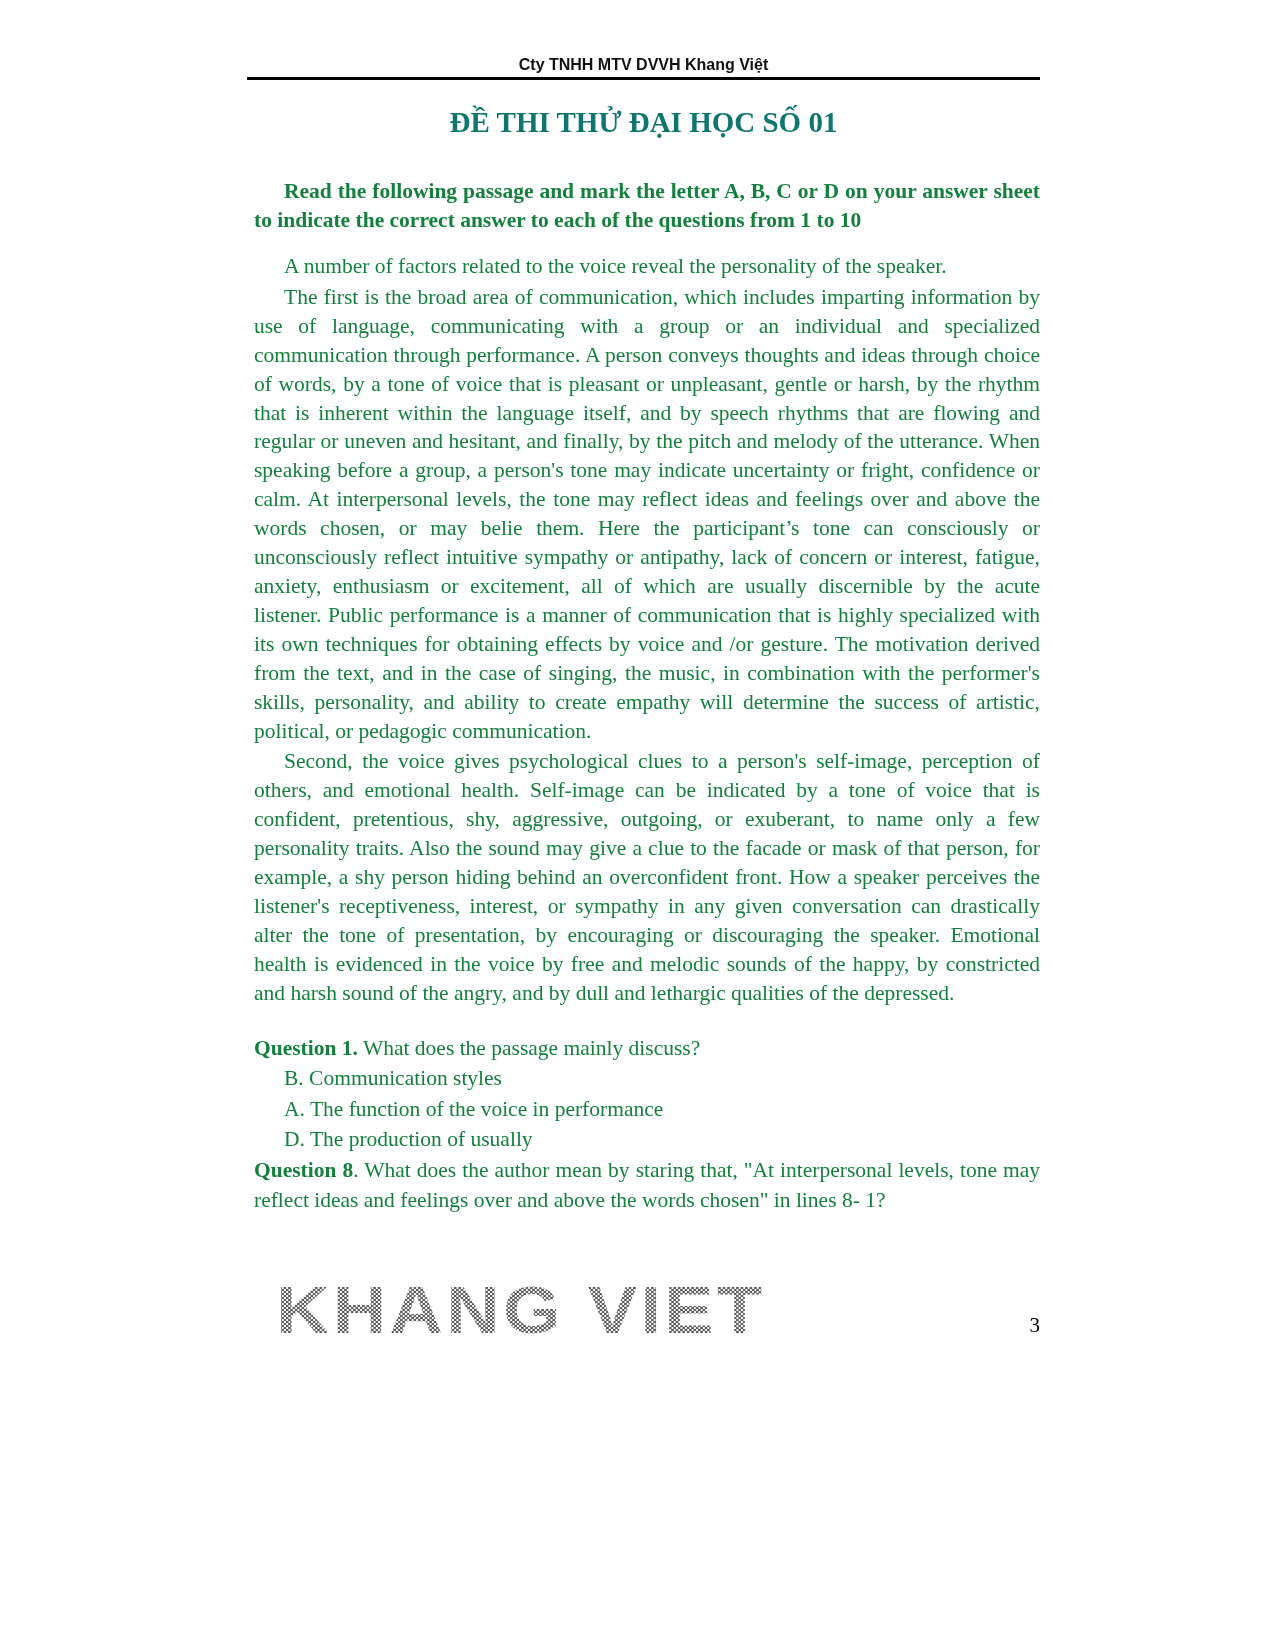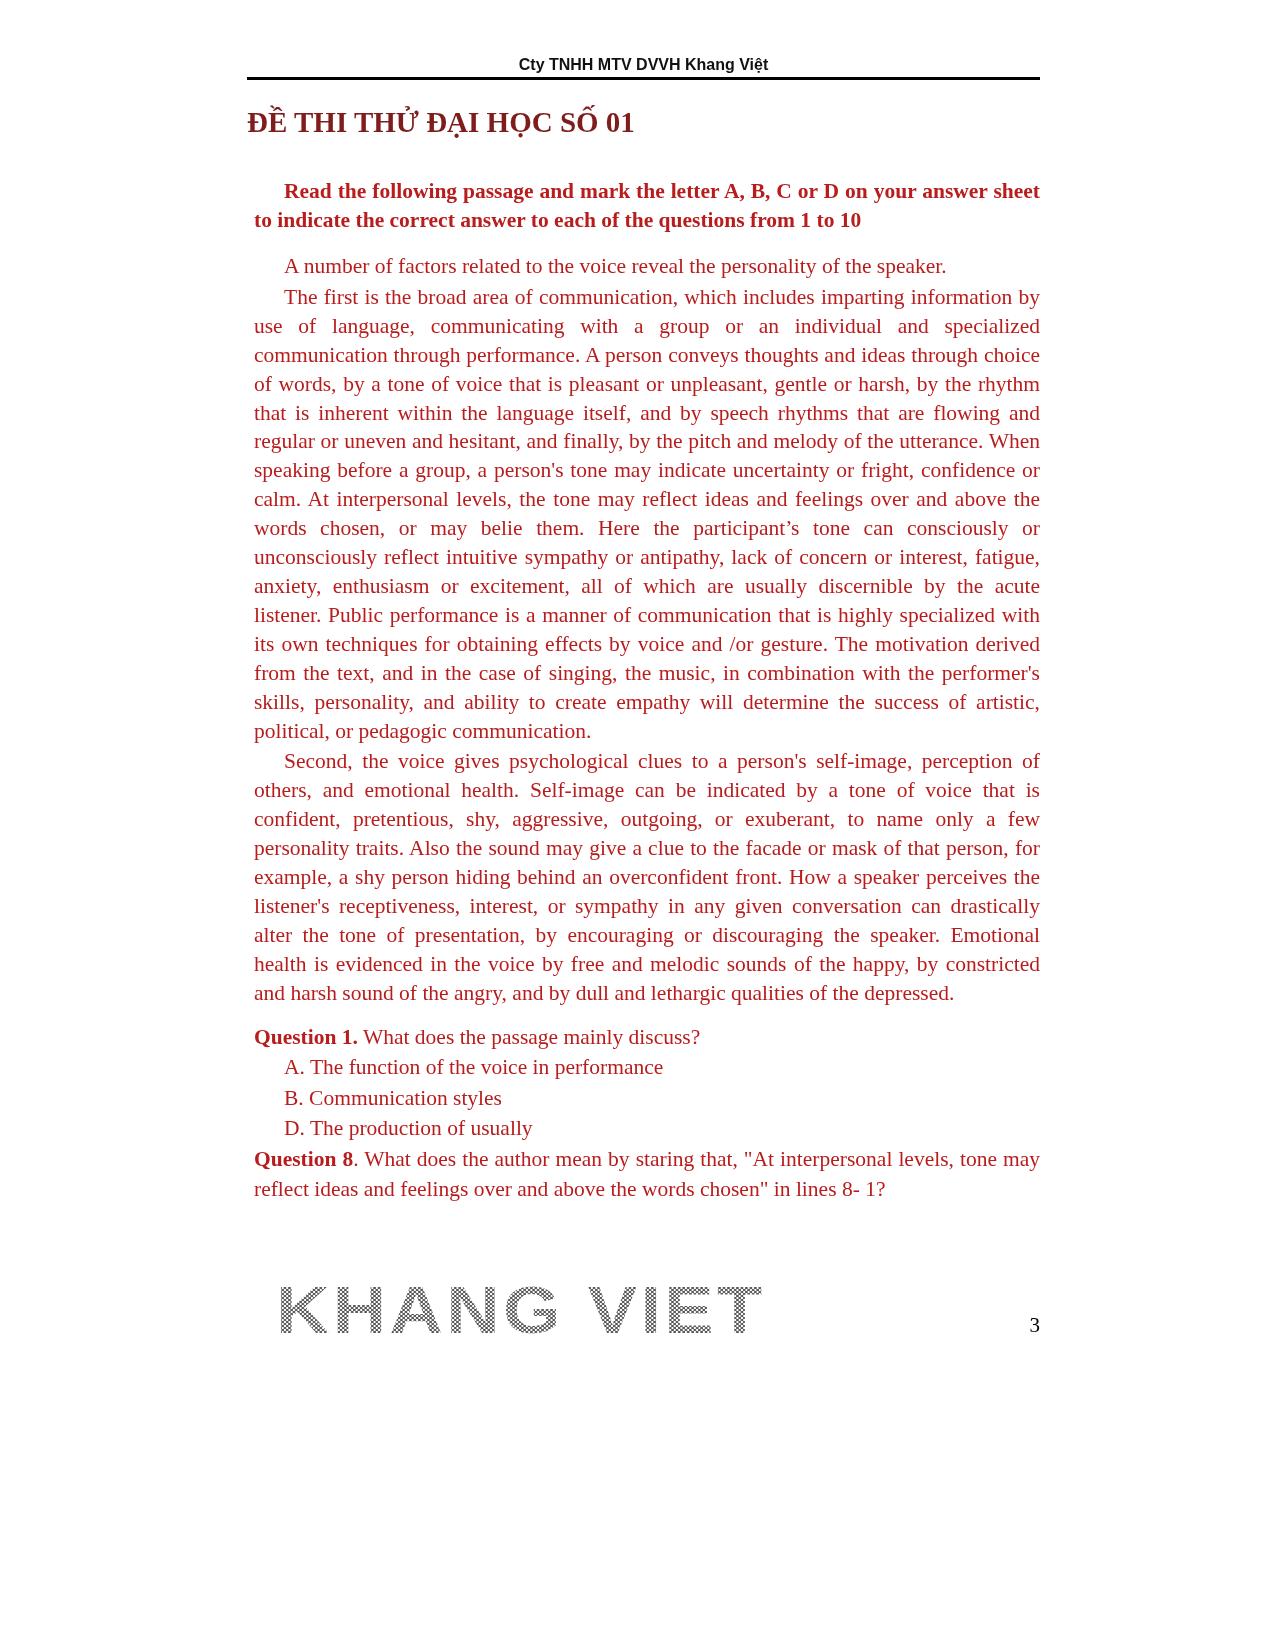--- a/index.html
+++ b/index.html
@@ -10,39 +10,39 @@
     position: absolute; left: 247px; top: 56px; width: 793px;
     text-align: center;
     font-family: "Liberation Sans", sans-serif; font-weight: bold;
     font-size: 16px; color: #111; letter-spacing: 0;
   }
   .header-rule {
     position: absolute; left: 247px; top: 77px; width: 793px; height: 3px; background: #000;
   }
   .title {
     position: absolute; left: 247px; top: 106px; width: 793px;
-    text-align: left;
+    text-align: center;
     font-family: "Liberation Serif", serif; font-weight: bold;
-    font-size: 29px; color: #7f1d1d;
+    font-size: 29px; color: #0f766e;
   }
 
   .content {
     position: absolute; left: 254px; top: 177px; width: 786px;
-    font-family: "Liberation Serif", serif; color: #b91c1c;
+    font-family: "Liberation Serif", serif; color: #15803d;
   }
   .instruction {
     font-weight: bold; font-size: 21.5px; line-height: 29px;
     text-align: justify; text-indent: 30px; margin: 0;
   }
   .passage { margin-top: 17px; }
   .para {
     font-size: 21.5px; line-height: 28.9px;
     text-align: justify; text-indent: 30px; margin: 0 0 2px 0;
   }
-  .question-block { margin-top: 14px; }
+  .question-block { margin-top: 25px; }
   .question {
     font-size: 21.5px; line-height: 30.5px; margin: 0; text-align: justify;
   }
   .q-label { font-weight: bold; }
   .option {
     font-size: 21.5px; line-height: 30.5px; margin: 0; padding-left: 30px;
   }
 
   .watermark {
     position: absolute; left: 276px; top: 1284px; width: 690px; height: 52px;
@@ -78,22 +78,22 @@
     <p class="instruction">Read the following passage and mark the letter A, B, C or D on your answer sheet to indicate the correct answer to each of the questions from 1 to 10</p>
 
     <div class="passage">
       <p class="para">A number of factors related to the voice reveal the personality of the speaker.</p>
       <p class="para">The first is the broad area of communication, which includes imparting information by use of language, communicating with a group or an individual and specialized communication through performance. A person conveys thoughts and ideas through choice of words, by a tone of voice that is pleasant or unpleasant, gentle or harsh, by the rhythm that is inherent within the language itself, and by speech rhythms that are flowing and regular or uneven and hesitant, and finally, by the pitch and melody of the utterance. When speaking before a group, a person's tone may indicate uncertainty or fright, confidence or calm. At interpersonal levels, the tone may reflect ideas and feelings over and above the words chosen, or may belie them. Here the participant’s tone can consciously or unconsciously reflect intuitive sympathy or antipathy, lack of concern or interest, fatigue, anxiety, enthusiasm or excitement, all of which are usually discernible by the acute listener. Public performance is a manner of communication that is highly specialized with its own techniques for obtaining effects by voice and /or gesture. The motivation derived from the text, and in the case of singing, the music, in combination with the performer's skills, personality, and ability to create empathy will determine the success of artistic, political, or pedagogic communication.</p>
       <p class="para">Second, the voice gives psychological clues to a person's self-image, perception of others, and emotional health. Self-image can be indicated by a tone of voice that is confident, pretentious, shy, aggressive, outgoing, or exuberant, to name only a few personality traits. Also the sound may give a clue to the facade or mask of that person, for example, a shy person hiding behind an overconfident front. How a speaker perceives the listener's receptiveness, interest, or sympathy in any given conversation can drastically alter the tone of presentation, by encouraging or discouraging the speaker. Emotional health is evidenced in the voice by free and melodic sounds of the happy, by constricted and harsh sound of the angry, and by dull and lethargic qualities of the depressed.</p>
     </div>
 
     <div class="question-block">
       <p class="question"><span class="q-label">Question 1.</span><span> What does the passage mainly discuss?</span></p>
+      <p class="option">B. Communication styles</p>
       <p class="option">A. The function of the voice in performance</p>
-      <p class="option">B. Communication styles</p>
       <p class="option">D. The production of usually</p>
       <p class="question"><span class="q-label">Question 8</span><span>. What does the author mean by staring that, "At interpersonal levels, tone may reflect ideas and feelings over and above the words chosen" in lines 8- 1?</span></p>
     </div>
   </div>
 
   <div class="watermark">KHANG VIET</div>
   <div class="page-number">3</div>
 
 </div>
 

